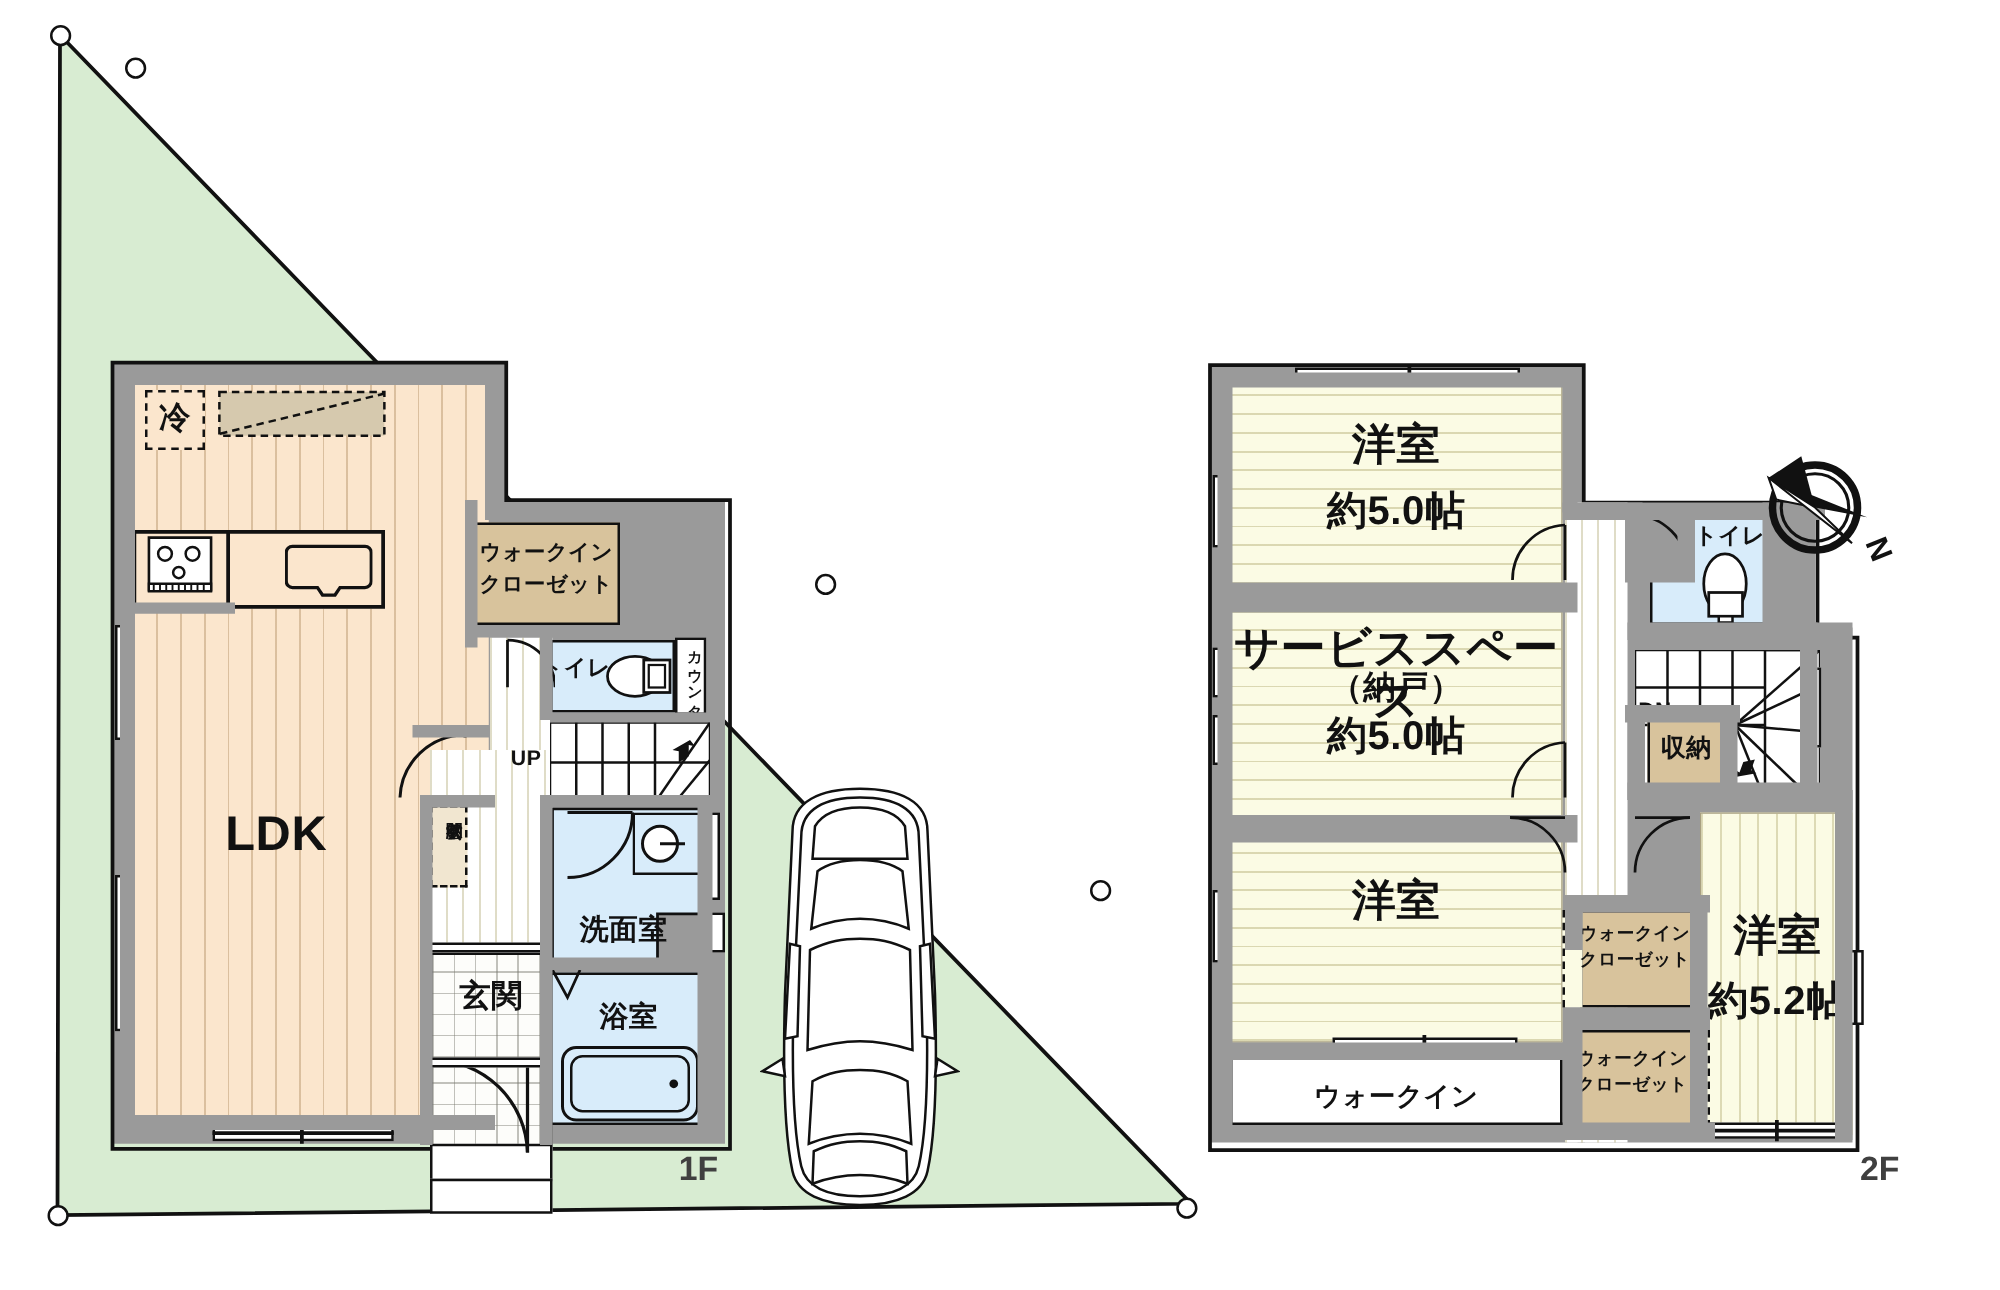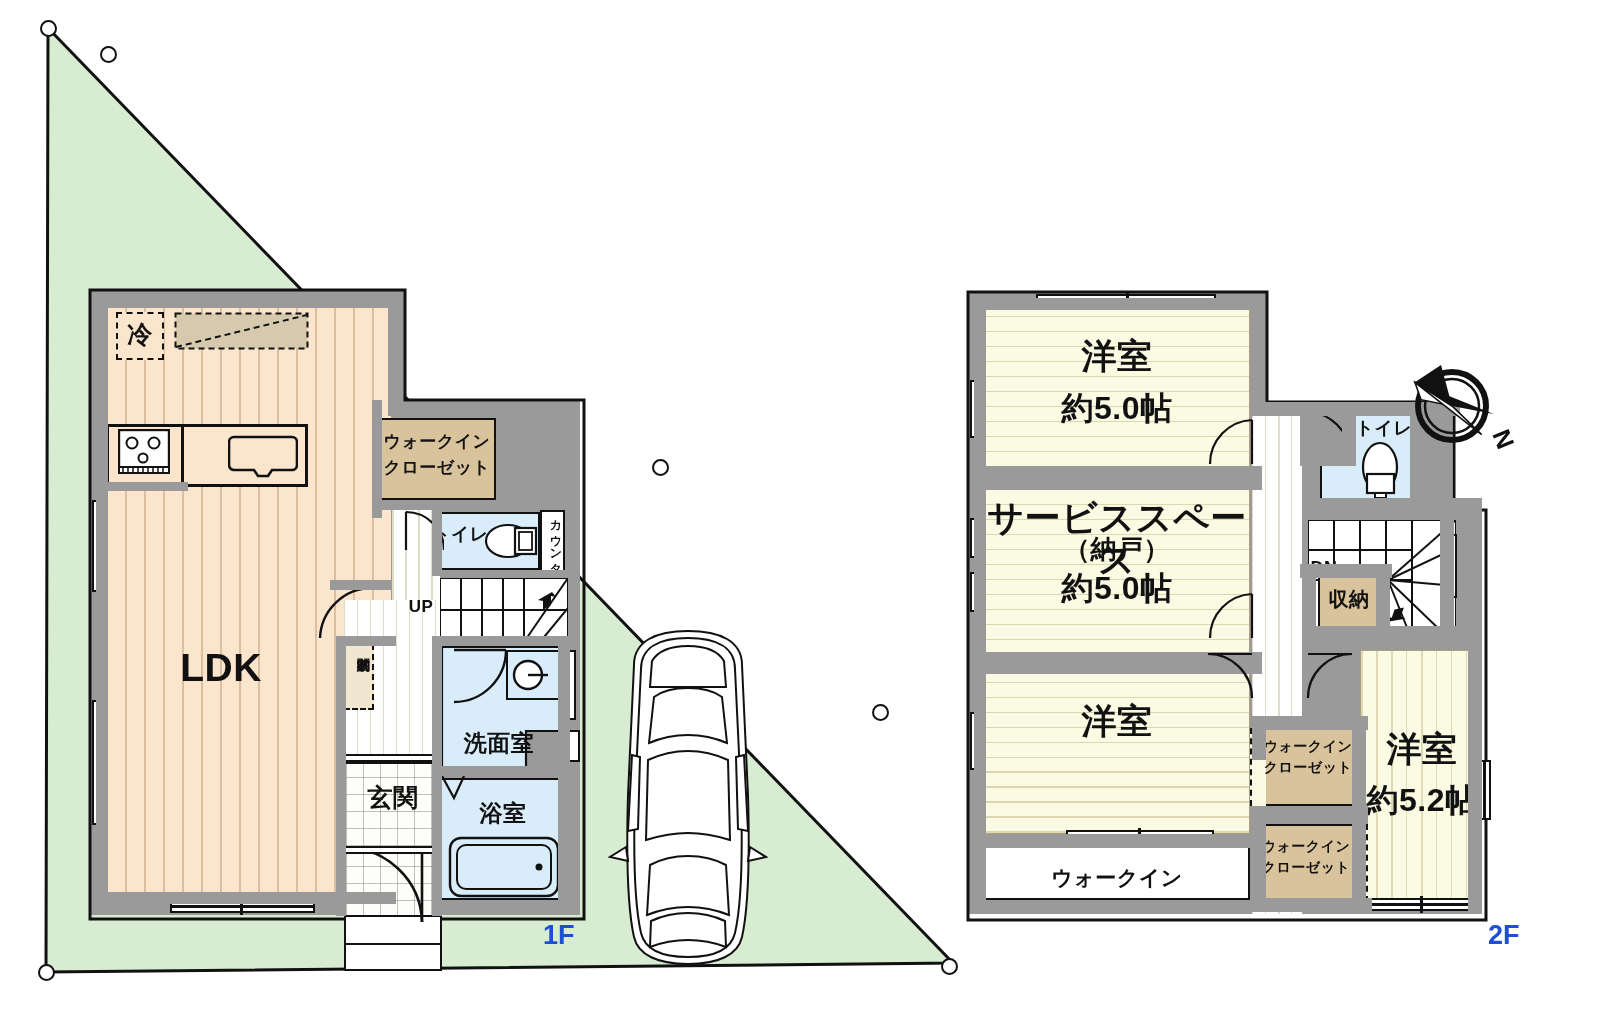--- a/index.html
+++ b/index.html
@@ -38,21 +38,21 @@
   .wet{background:#d8ecfa;}
   .closet{background:#d8c39c;}
 
   
   .win{position:absolute;background:#fff;border:2px solid #111;box-sizing:border-box;}
   .winline{position:absolute;background:#111;}
 
   .marker{position:absolute;width:17px;height:17px;border:2px solid #111;
           border-radius:50%;background:#fff;box-sizing:border-box;}
 
-  .floorTag{position:absolute;font-size:27px;font-weight:bold;color:#1d4ed8;}
+  .floorTag{position:absolute;font-size:27px;font-weight:bold;color:#404040;}
 
   .vtext{writing-mode:vertical-rl;text-orientation:upright;}
   svg{display:block;}
 </style>
 </head>
 <body>
 
 <div id="root">
 
   <svg class="abs" style="left:0;top:0;" width="990" height="1010">

